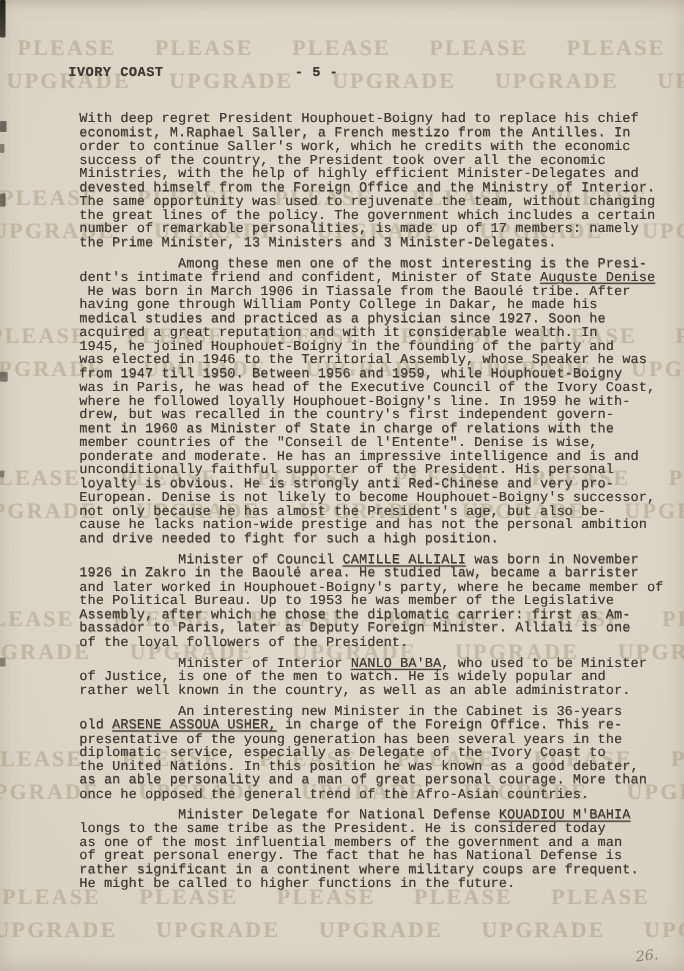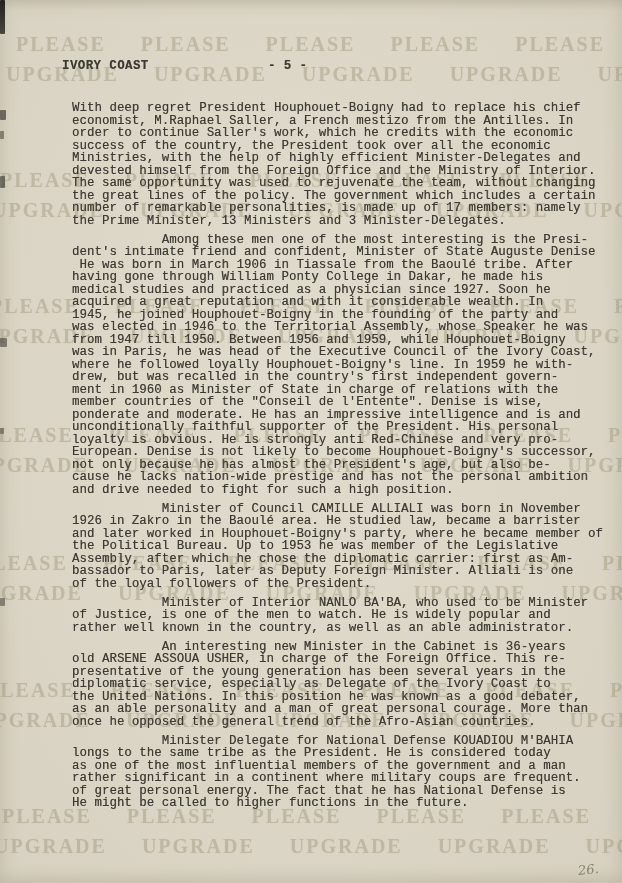--- a/index.html
+++ b/index.html
@@ -31,21 +31,21 @@
   .typed{color:#3c3a33;text-shadow:0.3px 0.3px 0.6px rgba(52,48,40,0.55);}
   .hdr{position:absolute;top:59px;left:0;width:622px;z-index:2;font-size:12.3px;font-weight:bold;letter-spacing:0.5px;}
   .hdr .title{position:absolute;left:62px;top:0;}
   .hdr .pagenum{position:absolute;left:268px;top:0;}
   .body-text{
     position:absolute;left:58px;top:102px;width:540px;z-index:2;
     font-size:12.3px;line-height:12.5px;letter-spacing:0.1px;
   }
   .para{margin:0 0 6.5px 0;}
   .line{white-space:pre;height:12.5px;margin-left:14px;}
-  .u{text-underline-offset:2px;}
+  .u{text-decoration:underline;text-underline-offset:2px;}
   
   .handwritten{
     position:absolute;left:578px;top:862px;z-index:2;
     font-family:"DejaVu Serif","Liberation Serif",serif;
     font-style:italic;font-size:13px;color:#87816f;
     transform:rotate(-6deg);
   }
   
   .artifact{position:absolute;z-index:3;background:#34322c;border-radius:1px;}
   .a-bar {left:0;top:0;width:5px;height:34px;background:linear-gradient(180deg,#23221e,#4a463d);}
@@ -138,22 +138,22 @@
         <div class="line"><span>presentative of the young generation has been several years in the</span></div>
         <div class="line"><span>diplomatic service, especially as Delegate of the Ivory Coast to</span></div>
         <div class="line"><span>the United Nations. In this position he was known as a good debater,</span></div>
         <div class="line"><span>as an able personality and a man of great personal courage. More than</span></div>
         <div class="line"><span>once he opposed the general trend of the Afro-Asian countries.</span></div>
       </div>
       <div class="para">
         <div class="line"><span>            Minister Delegate for National Defense </span><span class="u">KOUADIOU M'BAHIA</span></div>
         <div class="line"><span>longs to the same tribe as the President. He is considered today</span></div>
         <div class="line"><span>as one of the most influential members of the government and a man</span></div>
+        <div class="line"><span>of great personal energy. The fact that he has National Defense is</span></div>
         <div class="line"><span>rather significant in a continent where military coups are frequent.</span></div>
-        <div class="line"><span>of great personal energy. The fact that he has National Defense is</span></div>
         <div class="line"><span>He might be called to higher functions in the future.</span></div>
       </div>
     </div>
 
   <div class="handwritten">26.</div>
 
   <div class="artifact a-bar"></div>
   <div class="artifact a-m1"></div>
   <div class="artifact a-m2"></div>
   <div class="artifact a-m3"></div>

